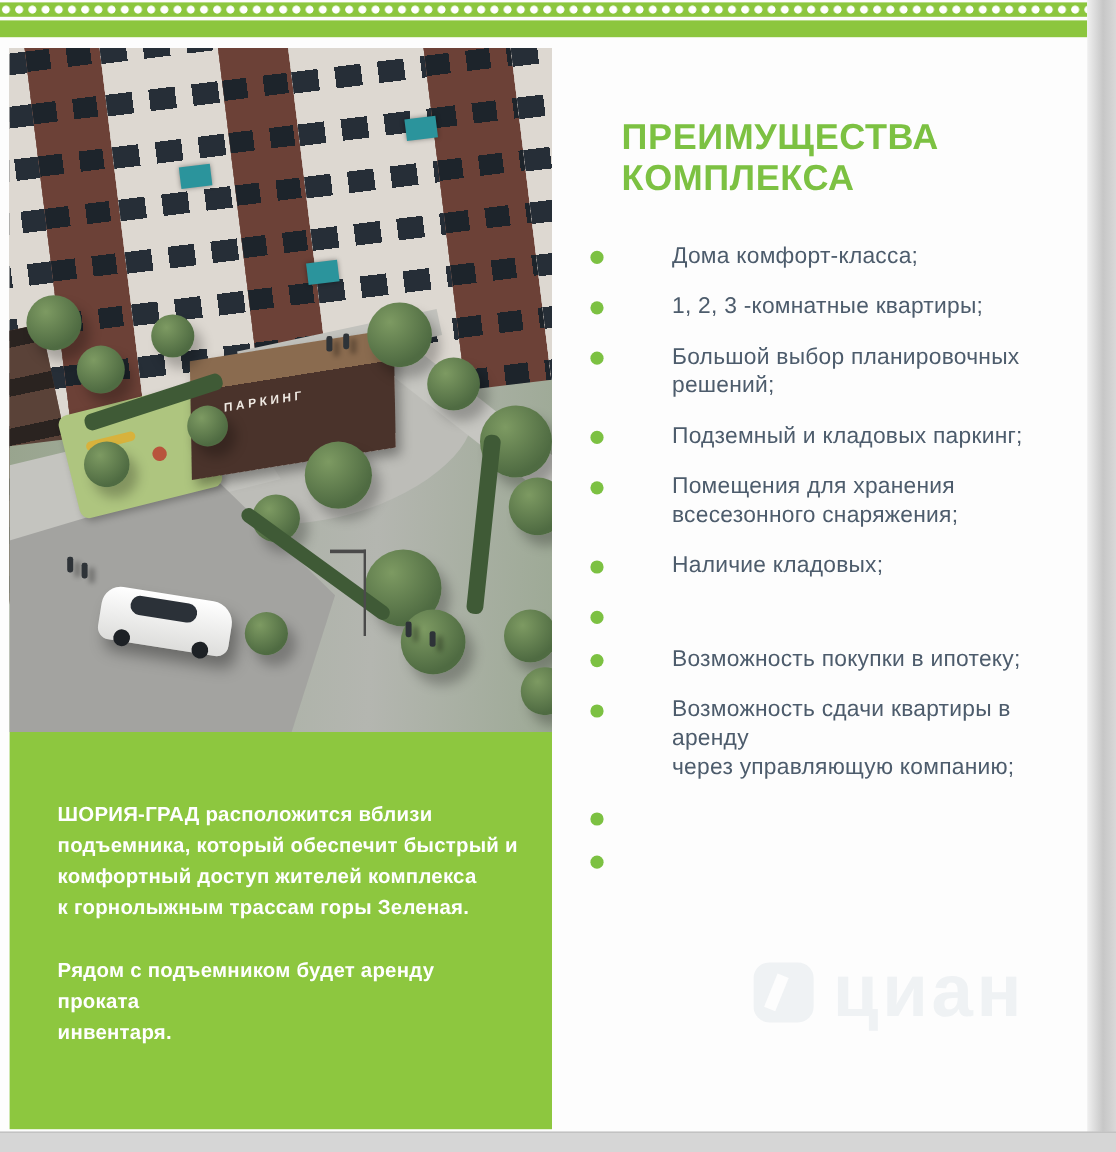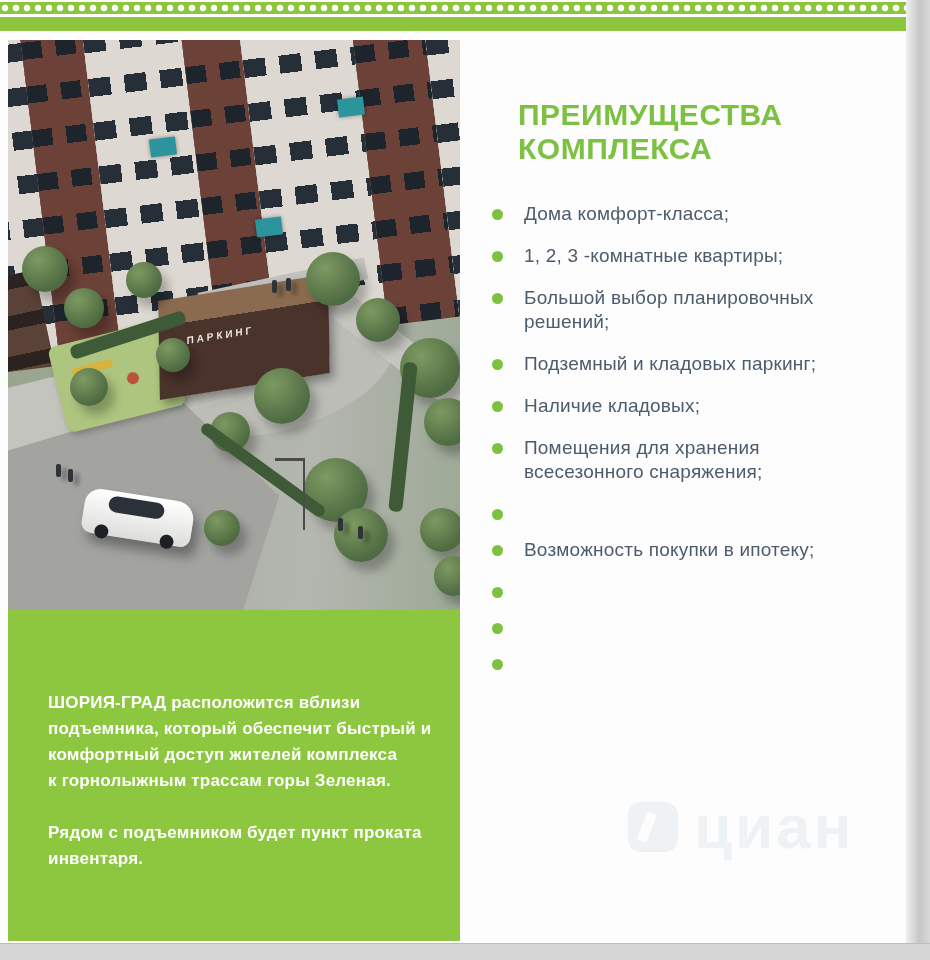--- a/index.html
+++ b/index.html
@@ -83,28 +83,28 @@
   
   .title{
     position:absolute;left:518px;top:98px;margin:0;
     font-size:30px;line-height:34px;font-weight:bold;letter-spacing:.5px;
     color:#7cc142;white-space:pre-line;z-index:2;
   }
   .advantages{
     position:absolute;left:492px;top:202px;width:402px;margin:0;padding:0;
     list-style:none;z-index:2;
   }
-  .adv-item{display:flex;align-items:flex-start;margin-bottom:18px;}
+  .adv-item{display:flex;align-items:flex-start;margin-bottom:18px;gap:36px;}
   .bullet{flex:0 0 11px;width:11px;height:11px;border-radius:50%;background:#7cc142;margin:7px 21px 0 0;}
   .adv-text{font-size:19px;line-height:24px;color:#4d5c6c;letter-spacing:.2px;white-space:pre-line;}
 
   
   .info-block{
     position:absolute;left:8px;top:610px;width:452px;height:331px;background:#8dc73f;
-    box-sizing:border-box;padding:80px 28px 0 40px;z-index:1;
+    box-sizing:border-box;padding:56px 28px 0 40px;z-index:1;
   }
   .info-block p{
     margin:0 0 26px 0;color:#ffffff;font-weight:bold;font-size:17px;line-height:26px;
     white-space:pre-line;letter-spacing:.2px;
   }
 
   
   .watermark{position:absolute;left:628px;top:796px;display:flex;align-items:center;gap:16px;z-index:0;}
   .wm-icon{width:50px;height:50px;border-radius:13px;background:#eff2f4;position:relative;}
   .wm-icon::after{content:"";position:absolute;left:14px;top:10px;width:10px;height:30px;background:#fdfdfd;transform:rotate(22deg);}
@@ -212,57 +212,59 @@
 решений;</span>
   </li>
 
   <li class="adv-item">
     <span class="bullet"></span>
     <span class="adv-text">Подземный и кладовых паркинг;</span>
   </li>
 
   <li class="adv-item">
     <span class="bullet"></span>
-    <span class="adv-text">Наличие кладовых;</span>
-  </li>
-
-  <li class="adv-item">
-    <span class="bullet"></span>
     <span class="adv-text">Помещения для хранения
 всесезонного снаряжения;</span>
   </li>
 
   <li class="adv-item">
     <span class="bullet"></span>
+    <span class="adv-text">Наличие кладовых;</span>
+  </li>
+
+  <li class="adv-item">
+    <span class="bullet"></span>
   </li>
 
   <li class="adv-item">
     <span class="bullet"></span>
     <span class="adv-text">Возможность покупки в ипотеку;</span>
   </li>
 
   <li class="adv-item">
     <span class="bullet"></span>
+    <span class="adv-text">Возможность сдачи квартиры в аренду
+через управляющую компанию;</span>
   </li>
 
   <li class="adv-item">
     <span class="bullet"></span>
   </li>
 
   <li class="adv-item">
     <span class="bullet"></span>
   </li>
 </ul>
 
   <div class="info-block">
     <p>ШОРИЯ-ГРАД расположится вблизи
 подъемника, который обеспечит быстрый и
 комфортный доступ жителей комплекса
 к горнолыжным трассам горы Зеленая.</p>
-    <p>Рядом с подъемником будет пункт проката
+    <p>Рядом с подъемником будет аренду проката
 инвентаря.</p>
   </div>
 
   <div class="watermark">
     <span class="wm-icon"></span>
     <span class="wm-text">циан</span>
   </div>
 
   <div class="edge-right"></div>
   <div class="edge-bottom"></div>

